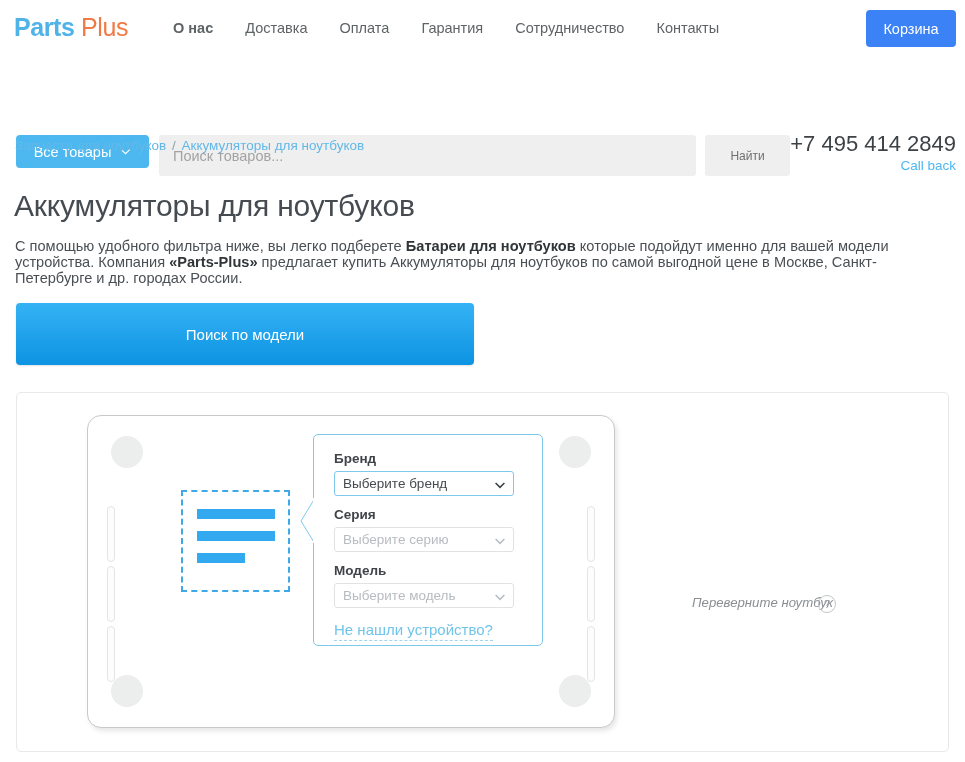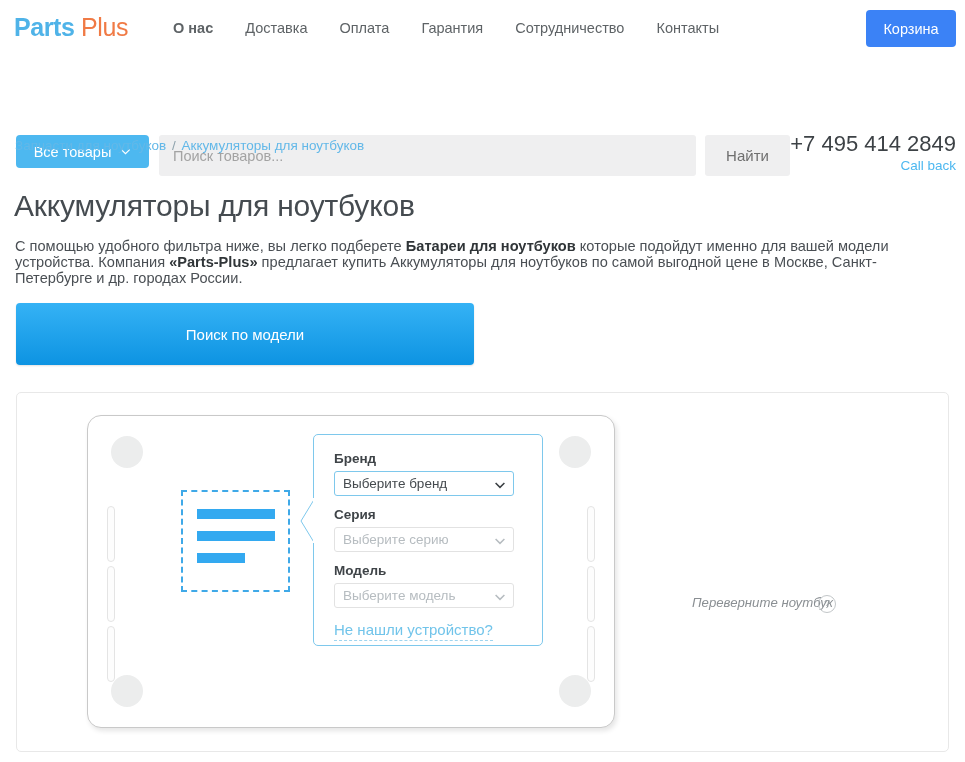--- a/index.html
+++ b/index.html
@@ -38,21 +38,21 @@
   .allgoods .chev { display:inline-block; width:11px; height:11px; position:relative; top:-2px;}
   .search-input {
     position:absolute; left:159px; top:75px; width:537px; height:41px;
     background:#efeff0; border:none; border-radius:3px;
     padding:0 14px; font-size:14.5px; font-family:inherit; color:#6a6a6a;
   }
   .search-input::placeholder { color:#a3a3a3; }
   .find-btn {
     position:absolute; left:705px; top:75px; width:85px; height:41px;
     background:#efeff0; border:none; border-radius:3px;
-    font-size:15px; font-family:inherit; color:#6f6f6f; cursor:pointer;
+    font-size:12px; font-family:inherit; color:#6f6f6f; cursor:pointer;
   }
   .phone { position:absolute; right:9px; top:71px; text-align:right; }
   .phone .num { font-size:22px; color:#3d4246; letter-spacing:0px; white-space:nowrap; }
   .phone .cb { font-size:13.5px; color:#4DB8F0; text-decoration:none; display:block; margin-top:1px;}
 
   
   .crumbs { position:absolute; left:15px; top:138px; font-size:13.5px; white-space:nowrap; }
   .crumbs a { color:#63b8e8; text-decoration:none; }
   .crumbs .sep { color:#8fa3ad; padding:0 2px;}
 

